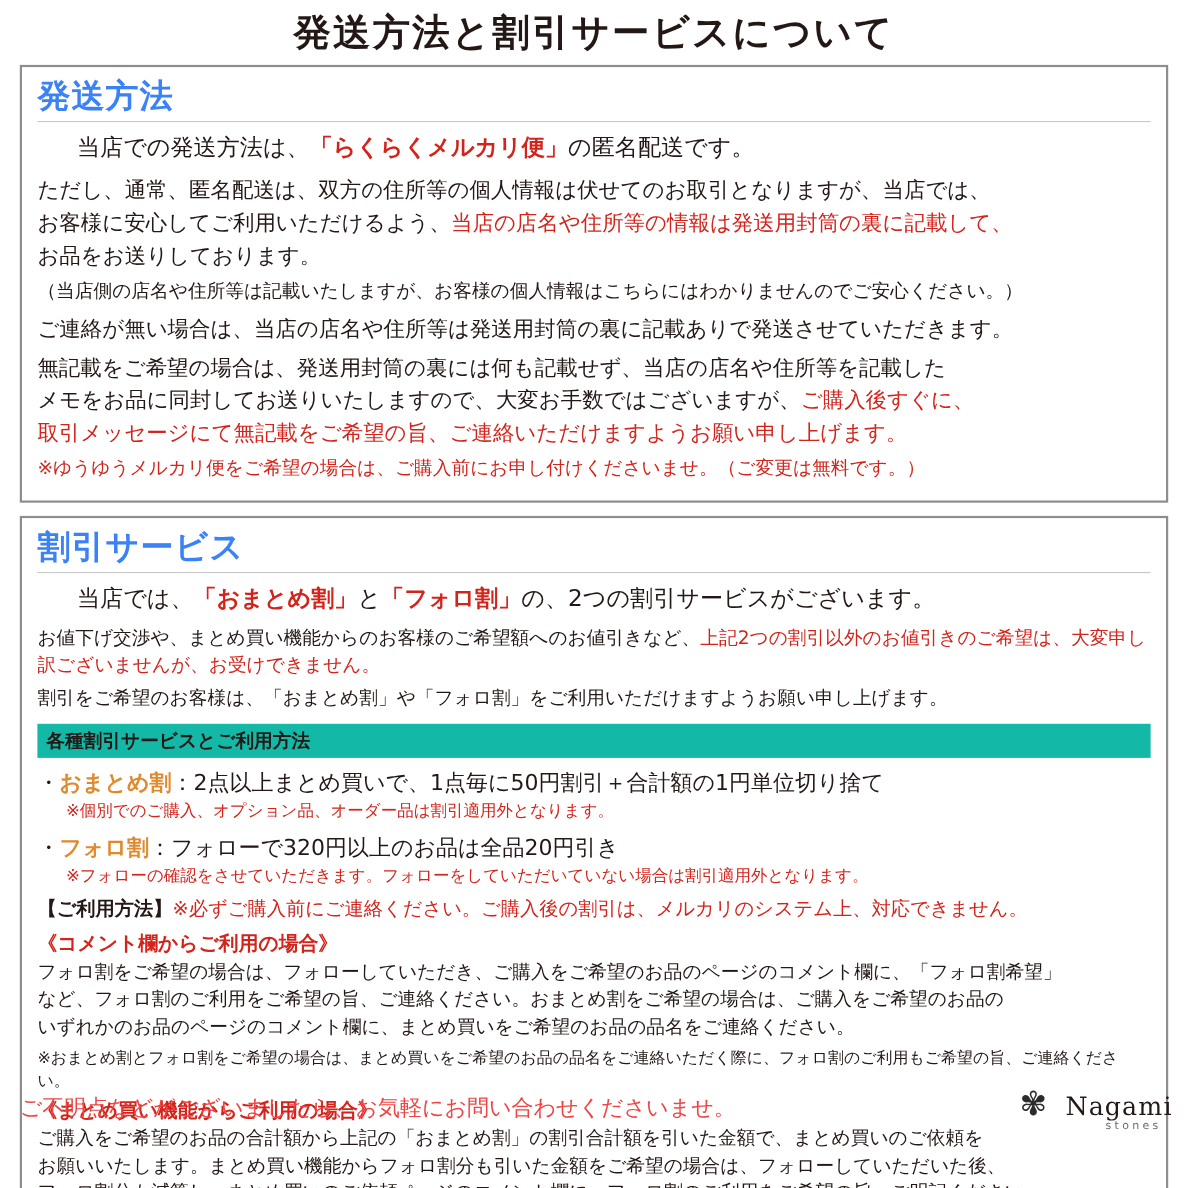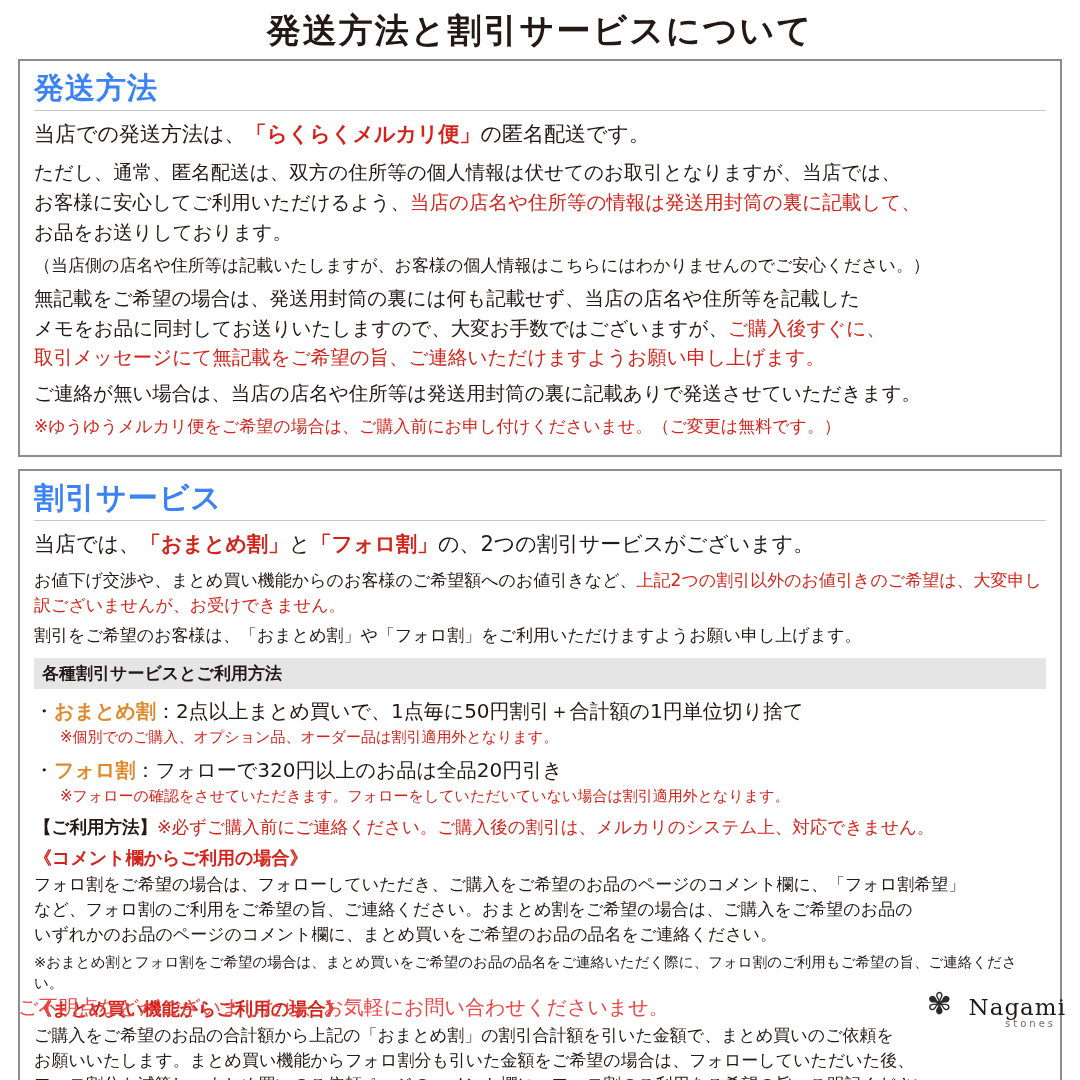--- a/index.html
+++ b/index.html
@@ -43,40 +43,41 @@
     letter-spacing: 1px;
     line-height: 1.15;
     padding-bottom: 4px;
     border-bottom: 1px solid #c8c8c8;
     margin-bottom: 8px;
   }
   .lead {
     font-size: 21px;
     line-height: 1.5;
     margin-bottom: 8px;
+    margin-left: 36px;
   }
   .red { color: #d3241c; }
   .redb { color: #d3241c; font-weight: bold; }
   p.body {
     font-size: 19.5px;
     line-height: 1.52;
     margin: 0 0 6px 0;
   }
   p.small {
     font-size: 17px;
     line-height: 1.45;
     margin: 0 0 6px 0;
   }
   p.tiny {
     font-size: 14.5px;
     line-height: 1.4;
     margin: 0 0 4px 0;
   }
   .sub-bar {
-    background: #e5e5e5;
+    background: #14b8a6;
     font-size: 17px;
     font-weight: bold;
     color: #231815;
     padding: 4px 8px;
     margin: 10px 0 8px 0;
   }
   .bullet {
     font-size: 20px;
     line-height: 1.4;
     margin: 0 0 2px 0;
@@ -158,27 +159,27 @@
     </div>
 
     <p class="body">
       <span>ただし、通常、匿名配送は、双方の住所等の個人情報は伏せてのお取引となりますが、当店では、</span><br>
       <span>お客様に安心してご利用いただけるよう、</span><span class="red">当店の店名や住所等の情報は発送用封筒の裏に記載して、</span><br>
       <span>お品をお送りしております。</span>
     </p>
 
     <p class="small">（当店側の店名や住所等は記載いたしますが、お客様の個人情報はこちらにはわかりませんのでご安心ください。）</p>
 
+    <p class="body">ご連絡が無い場合は、当店の店名や住所等は発送用封筒の裏に記載ありで発送させていただきます。</p>
+
     <p class="body">
       <span>無記載をご希望の場合は、発送用封筒の裏には何も記載せず、当店の店名や住所等を記載した</span><br>
       <span>メモをお品に同封してお送りいたしますので、大変お手数ではございますが、</span><span class="red">ご購入後すぐに、</span><br>
       <span class="red">取引メッセージにて無記載をご希望の旨、ご連絡いただけますようお願い申し上げます。</span>
     </p>
-
-    <p class="body">ご連絡が無い場合は、当店の店名や住所等は発送用封筒の裏に記載ありで発送させていただきます。</p>
 
     <p class="small red">※ゆうゆうメルカリ便をご希望の場合は、ご購入前にお申し付けくださいませ。（ご変更は無料です。）</p>
   </div>
 
   <div class="panel">
     <div class="section-head">割引サービス</div>
 
     <div class="lead">
       <span>当店では、</span><span class="redb">「おまとめ割」</span><span>と</span><span class="redb">「フォロ割」</span><span>の、2つの割引サービスがございます。</span>
     </div>

